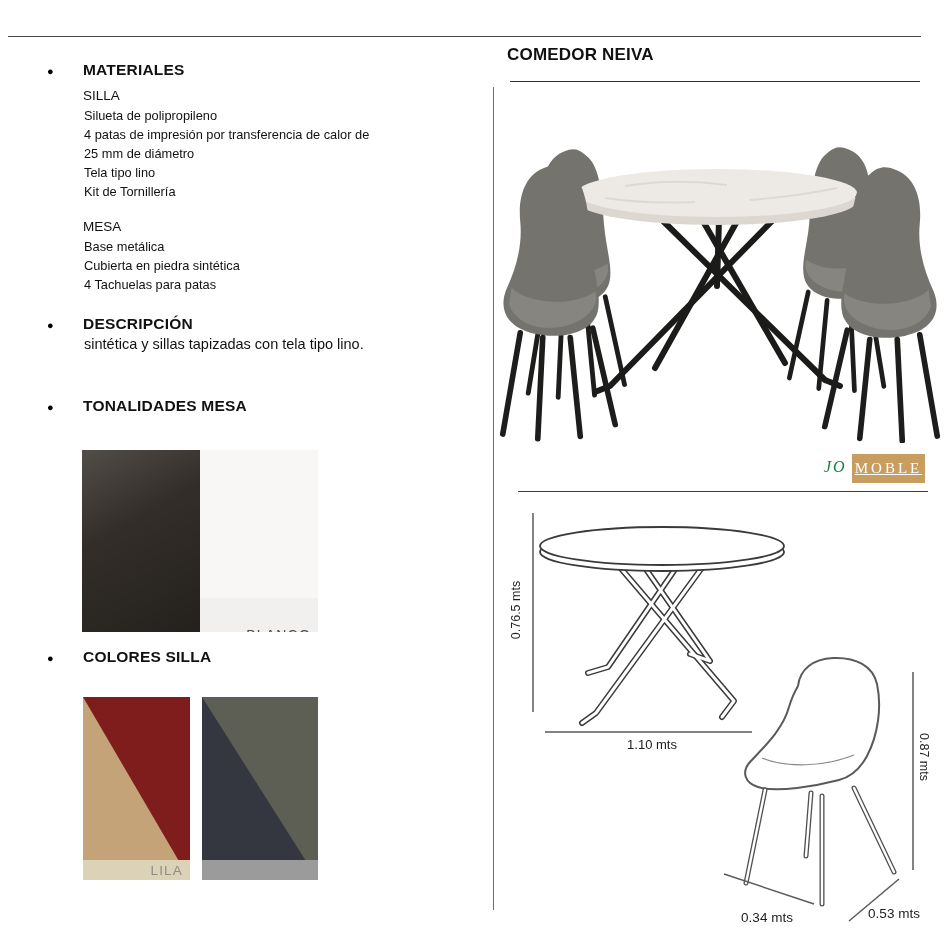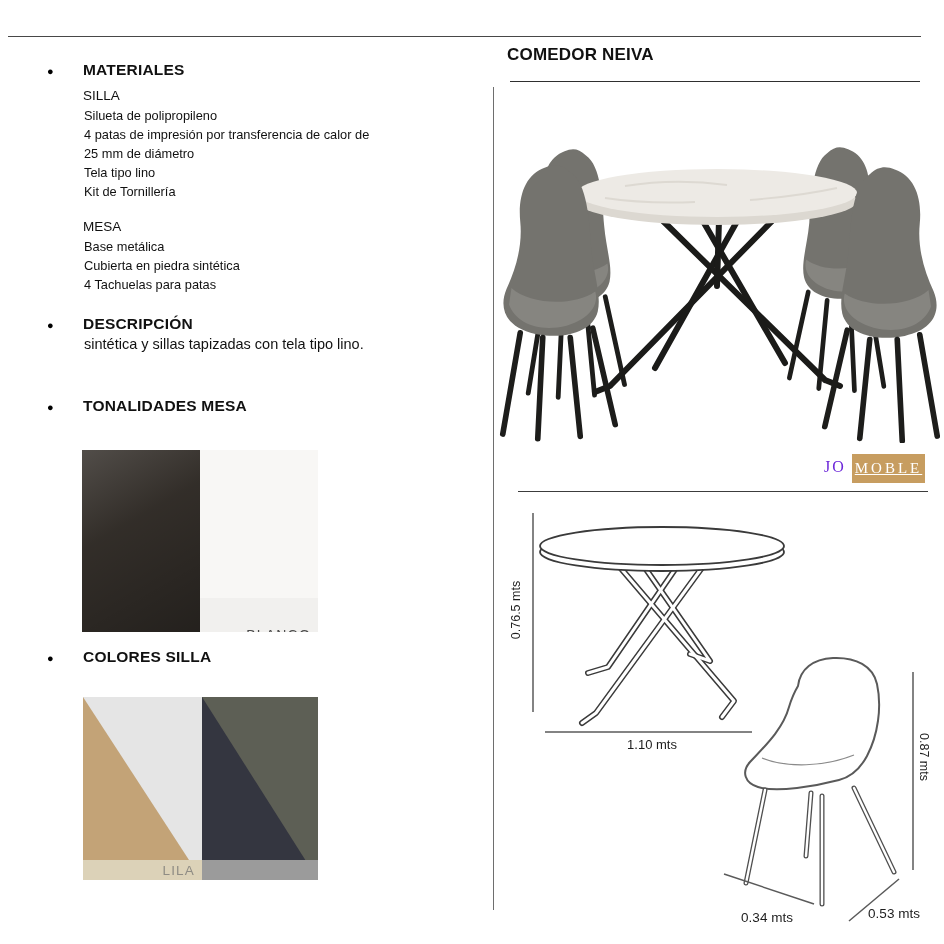--- a/index.html
+++ b/index.html
@@ -73,21 +73,21 @@
     <div class="bar" style="height: 34px; font-size: 14px; background-color: rgb(241, 240, 238);">
       <span style="color: rgb(74, 74, 74); margin-top: 40px;">BLANCO</span>
     </div>
   </div>
 </div>
 
 <span class="bullet" style="left:47px;top:653px">●</span>
 <div class="h-main" style="left:83px;top:648px">COLORES SILLA</div>
 
 <div class="swatch-group" style="left:83px;top:697px;width:235px;height:183px">
-  <div class="half" style="left: 0px; width: 119px; background-color: #e5e5e5;">
+  <div class="half" style="left: 0px; width: 107px; background-color: #7f1d1d;">
     <div class="tri" style="background-color: rgb(195, 163, 119);"></div>
     <div class="bar" style="height: 20px; font-size: 13.5px; background-color: rgb(220, 210, 184);">
       <span style="color: rgb(143, 140, 132);">LILA</span>
     </div>
   </div>
   <div class="half" style="left: 119px; width: 116px; background-color: rgb(93, 95, 85);">
     <div class="tri" style="background-color: rgb(52, 54, 64);"></div>
     <div class="bar" style="height: 20px; font-size: 13.5px; background-color: rgb(155, 155, 155);">
       <span style="color: #701a75; margin-top: 48px;">GRIS</span>
     </div>
@@ -122,21 +122,21 @@
   </g>
 
   <ellipse cx="222" cy="83" rx="140" ry="24" fill="#dcd8d1"></ellipse>
   <ellipse cx="222" cy="75" rx="140" ry="24" fill="#edeae5"></ellipse>
   <path d="M130,68 Q180,60 232,67 M255,82 Q305,78 342,70 M110,80 Q150,86 200,84" stroke="#ddd9d2" stroke-width="1.8" fill="none"></path>
 
   <use href="#pchair" xlink:href="#pchair" transform="translate(4,46) scale(1.25,1.18)"></use>
   <use href="#pchair" xlink:href="#pchair" transform="translate(446,48) scale(-1.25,1.18)"></use>
 </svg>
 
-<div class="logo-jo" style="left: 824px; top: 458px; color: #6d28d9;">JO</div>
+<div class="logo-jo" style="left: 824px; top: 458px; color: #15803d; font-style: italic;">JO</div>
 <div class="logo-box" style="left: 852px; top: 454px; width: 73px; height: 29px; background-color: rgb(199, 157, 96); text-decoration: underline;">MOBLE</div>
 <div class="hrule" style="left:518px;top:491px;width:410px;border-top-color:#3c3c3c"></div>
 
 <svg style="left:500px;top:505px" width="300" height="260" viewBox="0 0 300 260" xmlns="http://www.w3.org/2000/svg">
   <line class="dimline" x1="33" y1="8" x2="33" y2="207"></line>
   <g>
     <path class="tube-d" d="M118,60 L234,196 L222,212"></path>
     <path class="tube-d" d="M204,60 L96,208 L82,218"></path>
     <path class="tube-d" d="M143,60 L210,156 L190,149"></path>
     <path class="tube-d" d="M178,60 L108,162 L88,168"></path>

